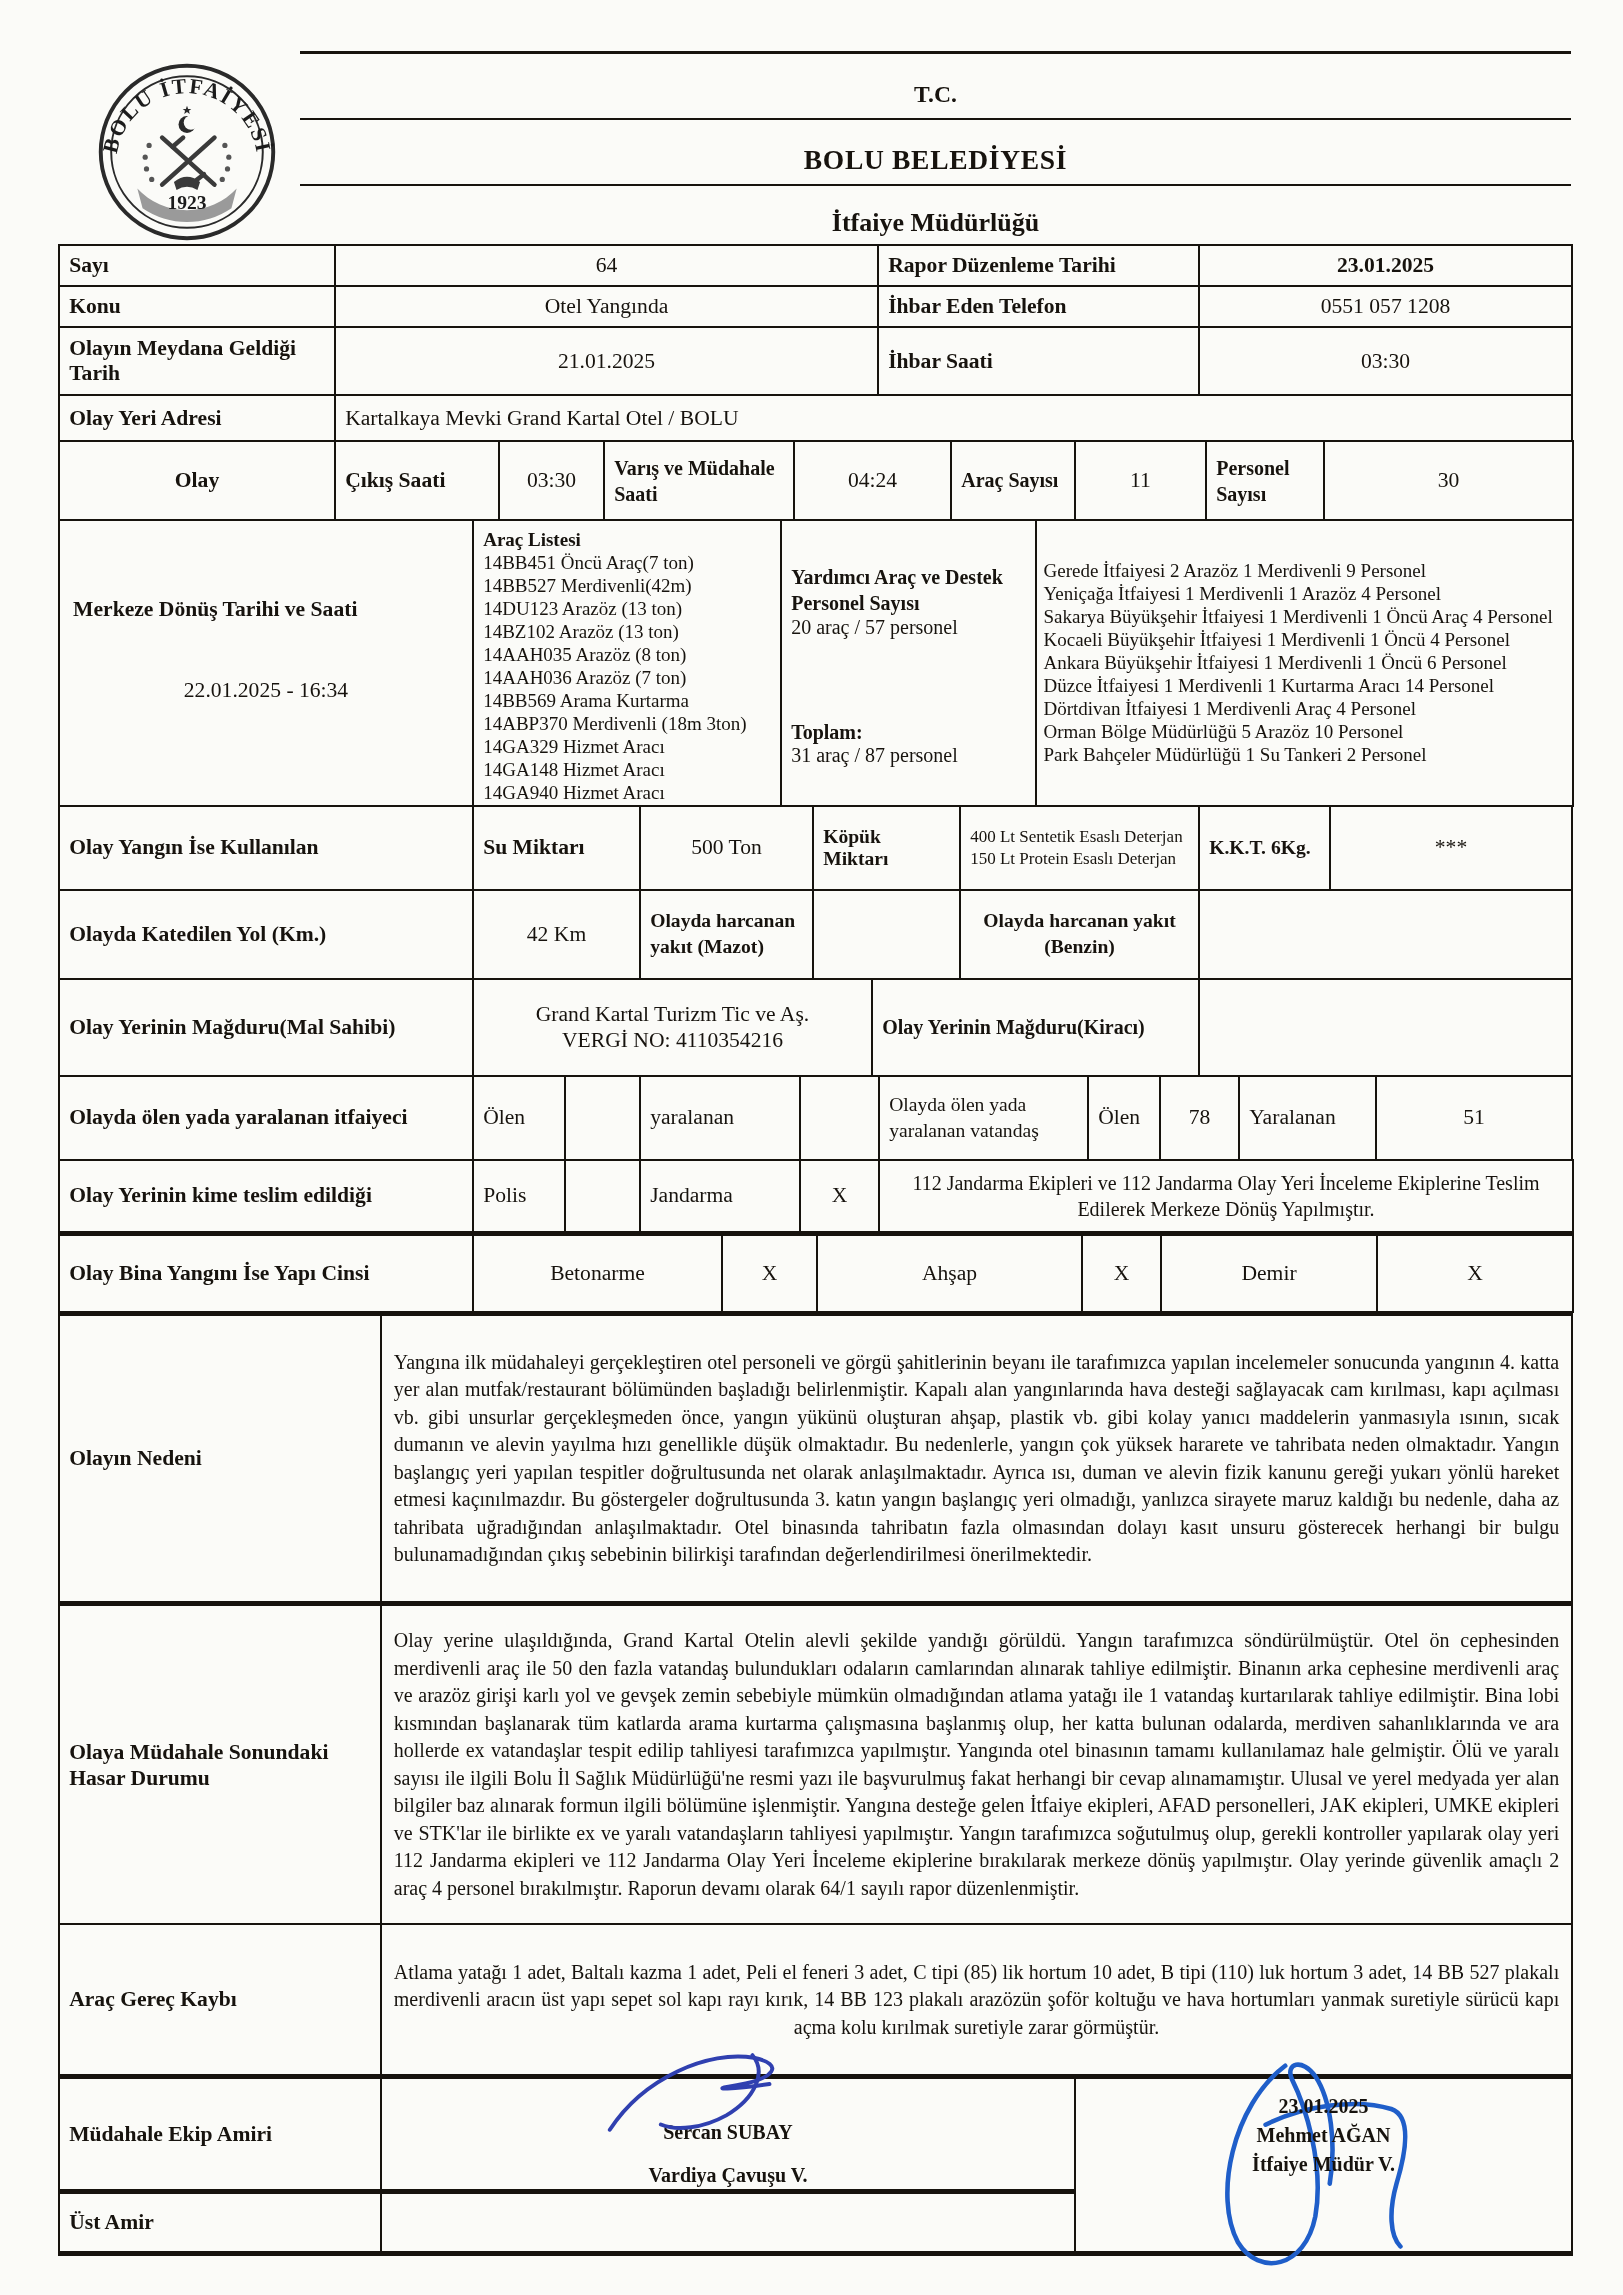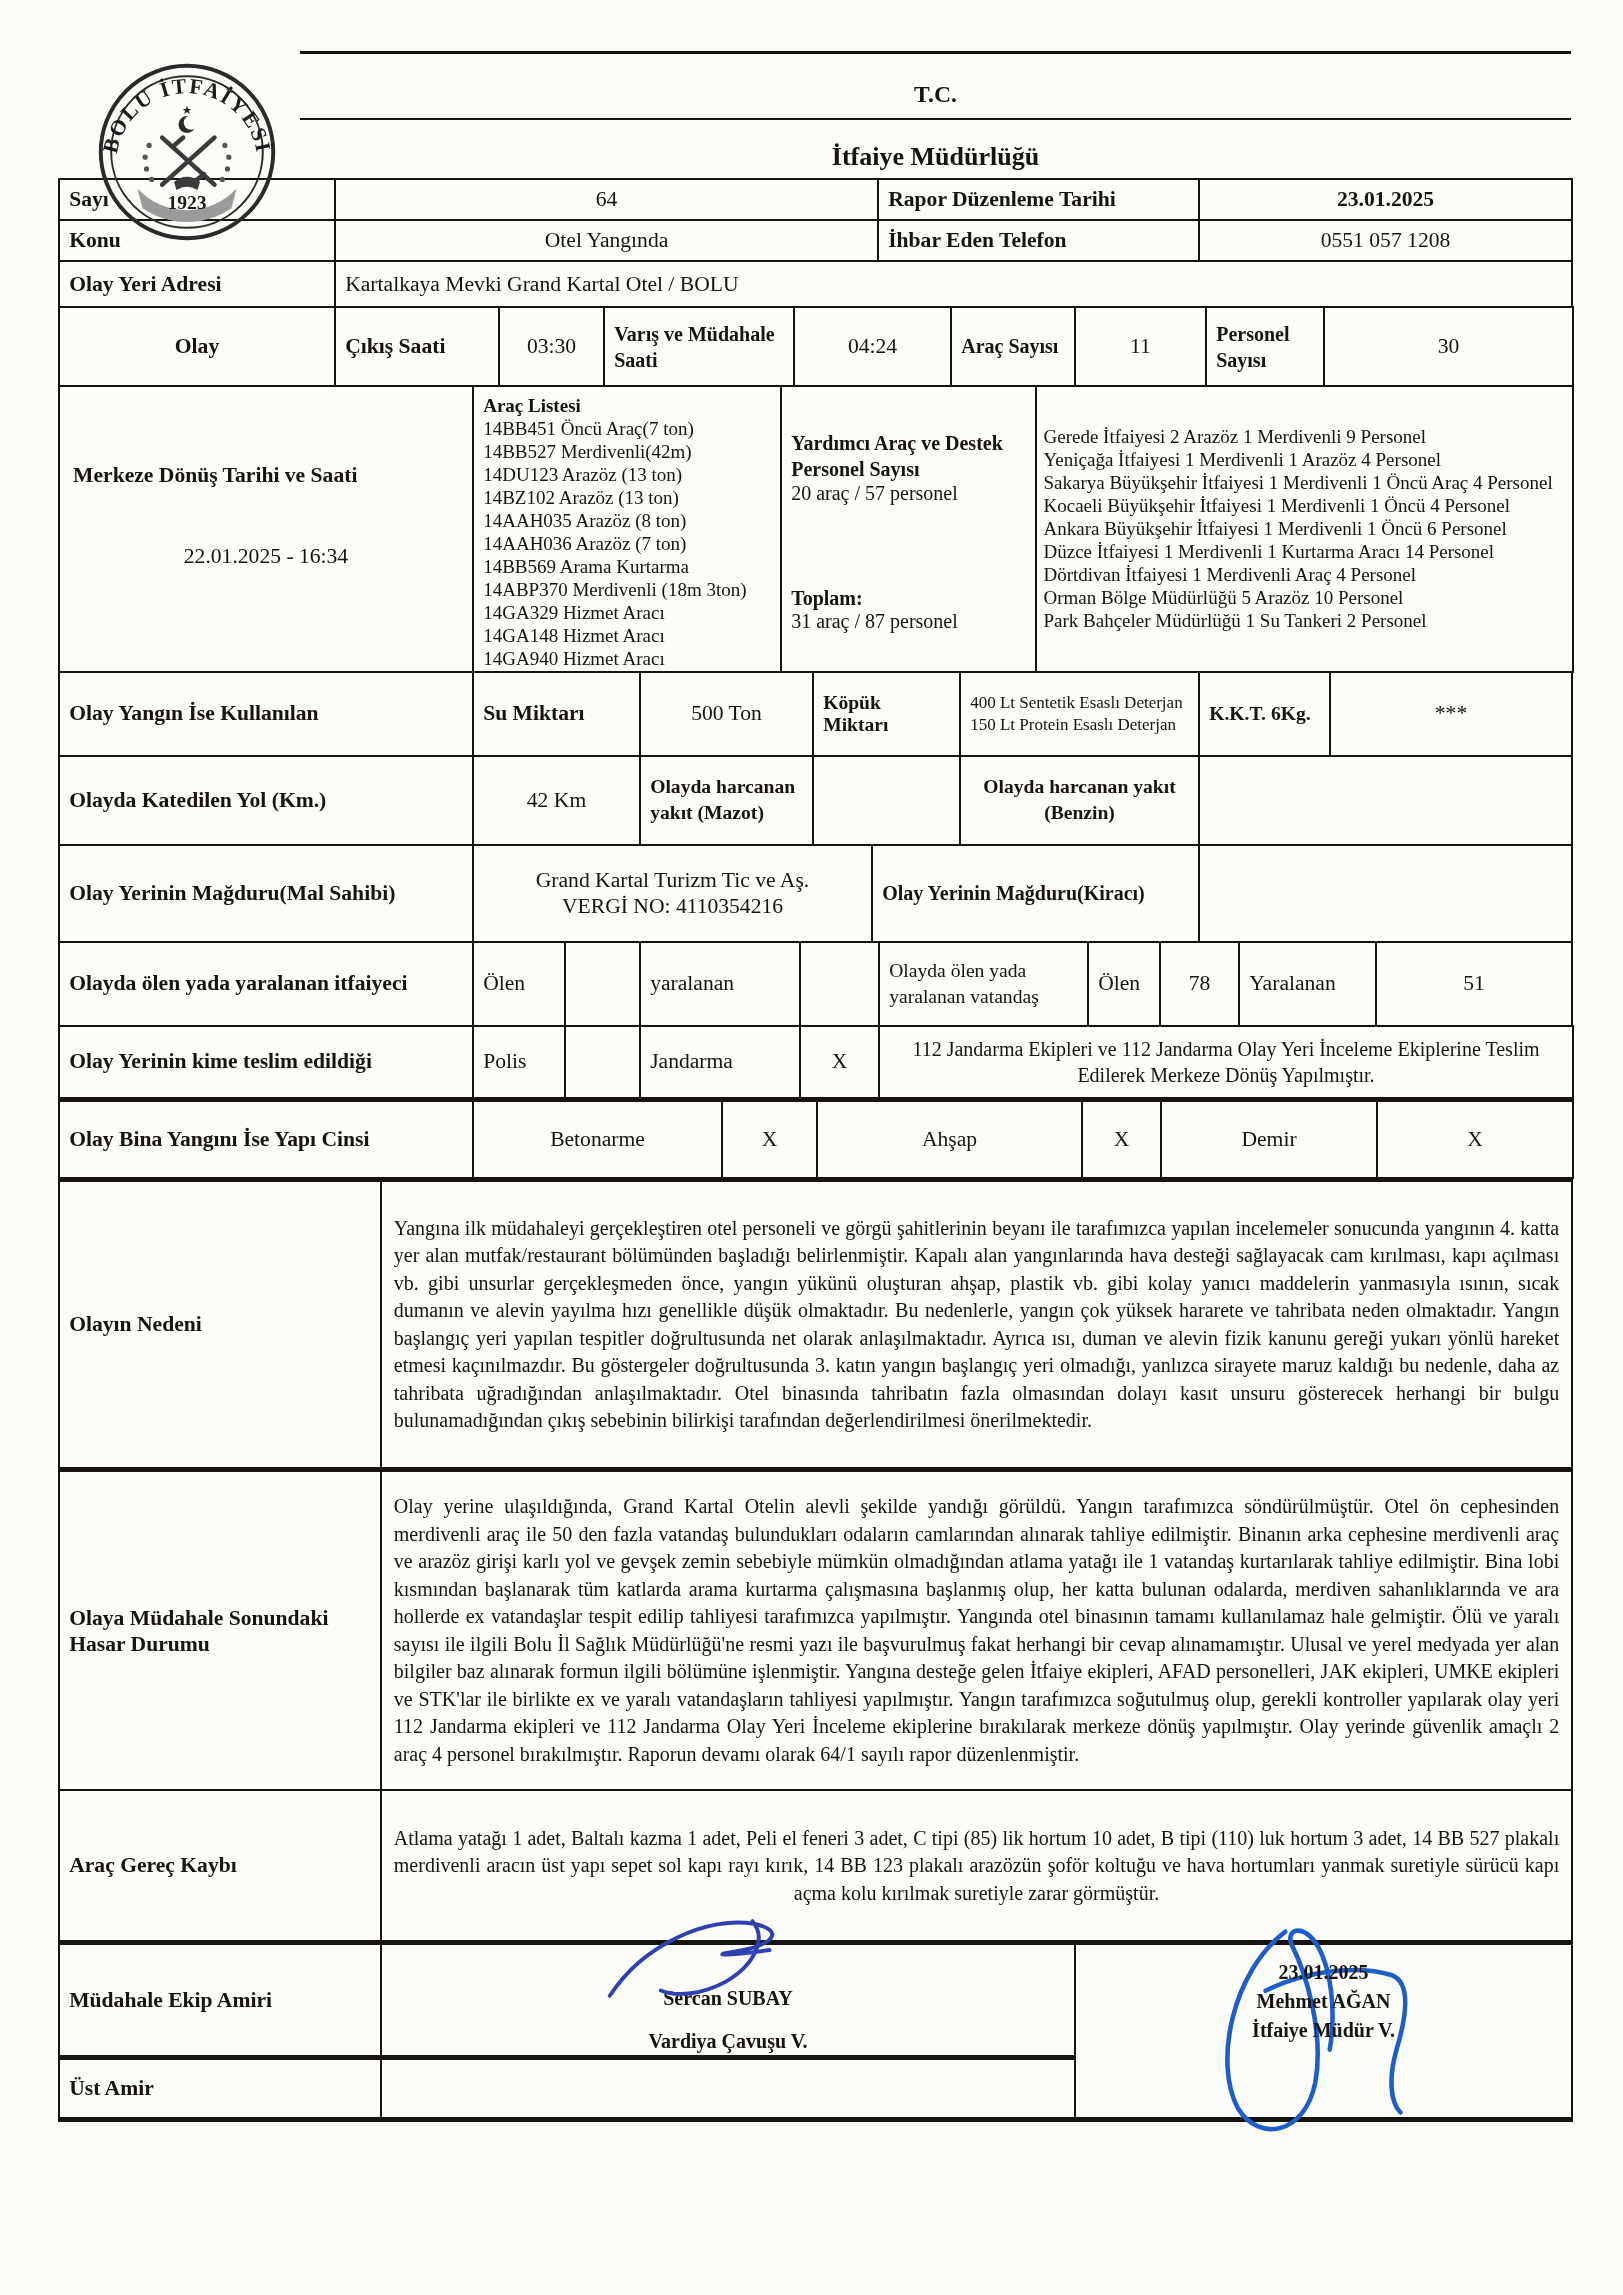--- a/index.html
+++ b/index.html
@@ -78,20 +78,21 @@
       </g>
       <path d="M 130 196 Q 150 180 170 196 L 166 208 Q 150 198 134 208 Z" fill="#3a3a3a"></path>
 
       <path d="M 74 206 A 104 104 0 0 0 226 206 L 218 236 A 120 120 0 0 1 82 236 Z" fill="#9a9a9a"></path>
       <text x="150" y="238" text-anchor="middle" font-family="Liberation Serif, serif" font-size="30" font-weight="bold" fill="#1c1c1c">1923</text>
     </svg>
   </div>
 
   <div class="hdr-right">
     <div class="hrow tc">T.C.</div>
+    <div class="hrow bel">BOLU BELEDİYESİ</div>
     <div class="hrow mud">İtfaiye Müdürlüğü</div>
   </div>
 
   <table>
     <colgroup>
         <col style="width:276px">
         <col style="width:543px">
         <col style="width:321px">
         <col style="width:373px">
       </colgroup>
@@ -100,20 +101,26 @@
       <td class="b">Sayı</td>
       <td class="c">64</td>
       <td class="b">Rapor Düzenleme Tarihi</td>
       <td class="c b">23.01.2025</td>
     </tr>
     <tr style="height:41px">
       <td class="b">Konu</td>
       <td class="c">Otel Yangında</td>
       <td class="b">İhbar Eden Telefon</td>
       <td class="c">0551 057 1208</td>
+    </tr>
+    <tr style="height:68px">
+      <td class="b">Olayın Meydana Geldiği Tarih</td>
+      <td class="c">21.01.2025</td>
+      <td class="b">İhbar Saati</td>
+      <td class="c">03:30</td>
     </tr>
   </tbody>
     </table>
 
   <table>
     <colgroup>
         <col style="width:276px">
         <col style="width:1237px">
       </colgroup>
     <tbody>

